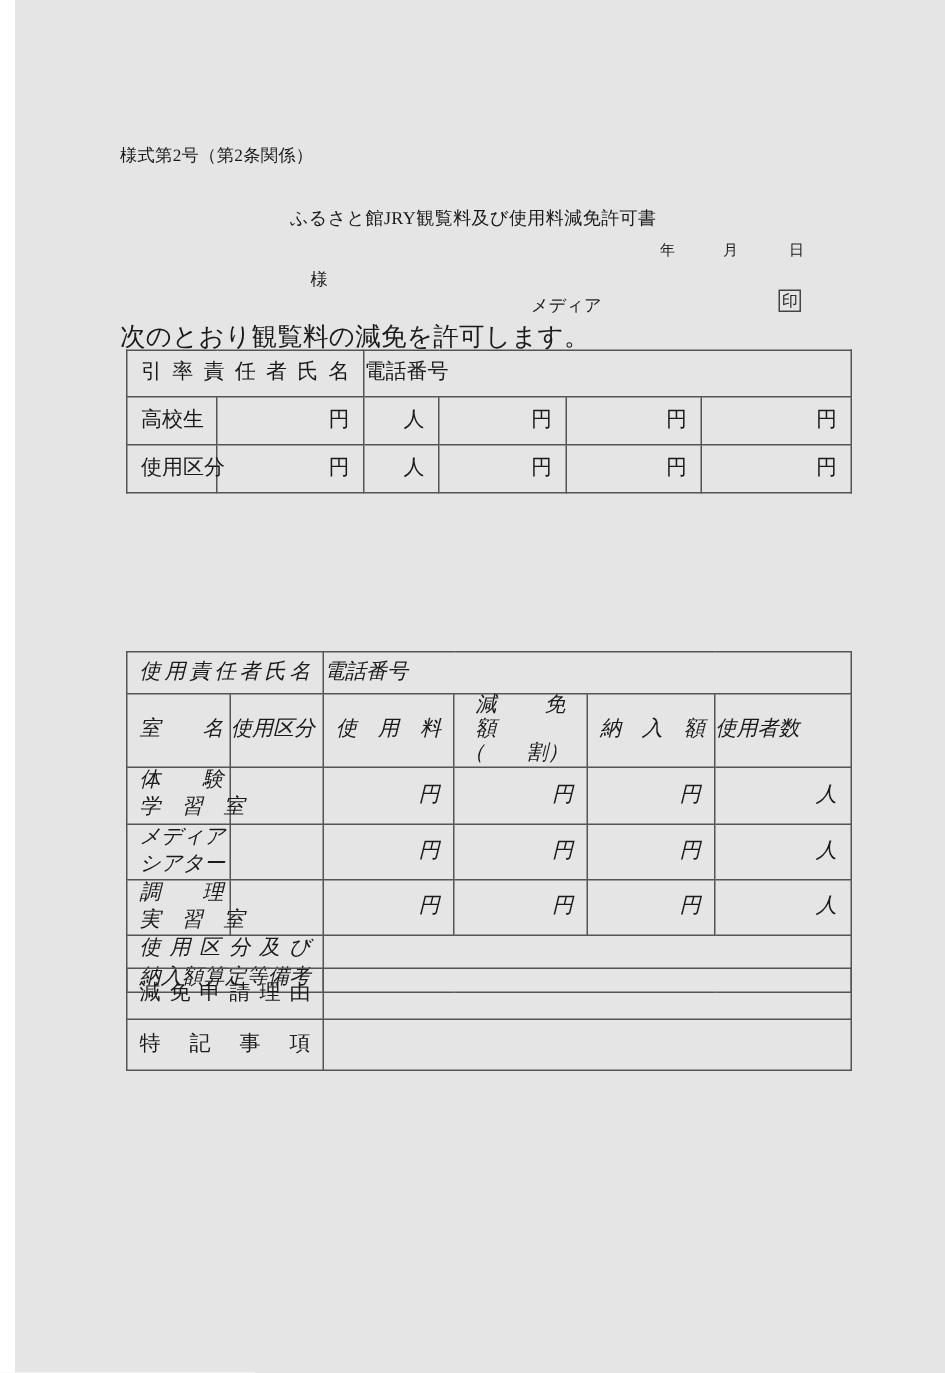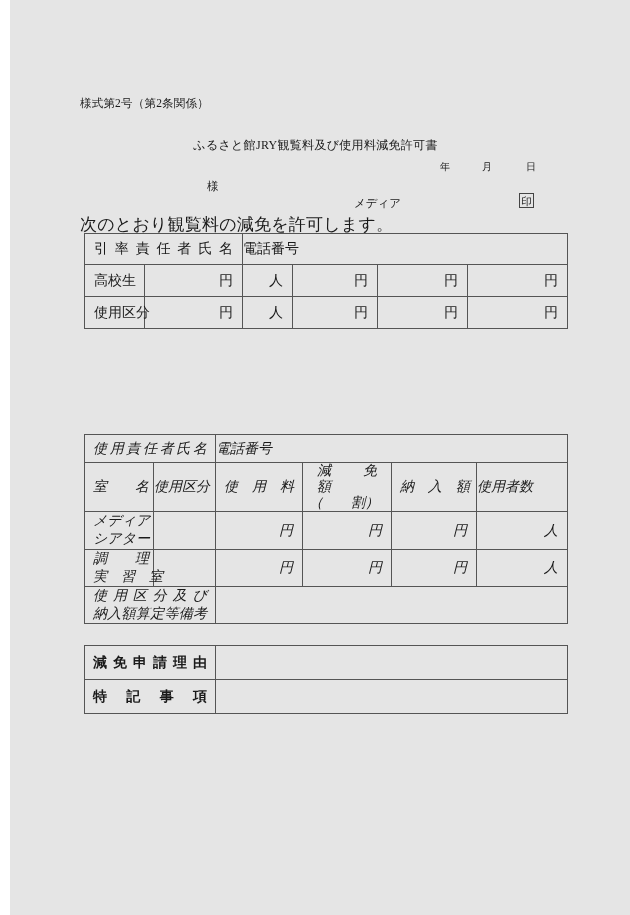--- a/index.html
+++ b/index.html
@@ -132,21 +132,21 @@
 
   
   #table-shiyou { left: 74px; top: 434px; width: 483px; font-style: italic; }
   #table-shiyou .r-head { height: 28px; }
   #table-shiyou .r-sub  { height: 31px; }
   #table-shiyou .r-data { height: 30px; }
   #table-shiyou .r-note { height: 31px; }
 
   
   #table-reason { left: 74px; top: 645px; width: 483px; }
-  #table-reason .r-big { height: 34px; font-weight: bold; }
+  #table-reason .r-big { height: 34px; }
 
   .u-yen, .u-nin {
     display: block;
     text-align: right;
     padding-right: 9px;
   }
   .frac {
     display: block;
     text-align: center;
     line-height: 1.15;
@@ -285,20 +285,39 @@
           </span>
         </td>
         <td>
           <span class="sp2">納　入　額</span>
         </td>
         <td class="ctr">
           <span>使用者数</span>
         </td>
       </tr>
 
+      <tr class="r-data">
+        <td class="two-line">
+          <span class="sp2">体　　験</span>
+          <span class="sp2">学　習　室</span>
+        </td>
+        <td></td>
+        <td>
+          <span class="u-yen">円</span>
+        </td>
+        <td>
+          <span class="u-yen">円</span>
+        </td>
+        <td>
+          <span class="u-yen">円</span>
+        </td>
+        <td>
+          <span class="u-nin">人</span>
+        </td>
+      </tr>
 
       <tr class="r-data">
         <td class="two-line">
           <span class="sp2">メディア</span>
           <span class="sp2">シアター</span>
         </td>
         <td></td>
         <td>
           <span class="u-yen">円</span>
         </td>

